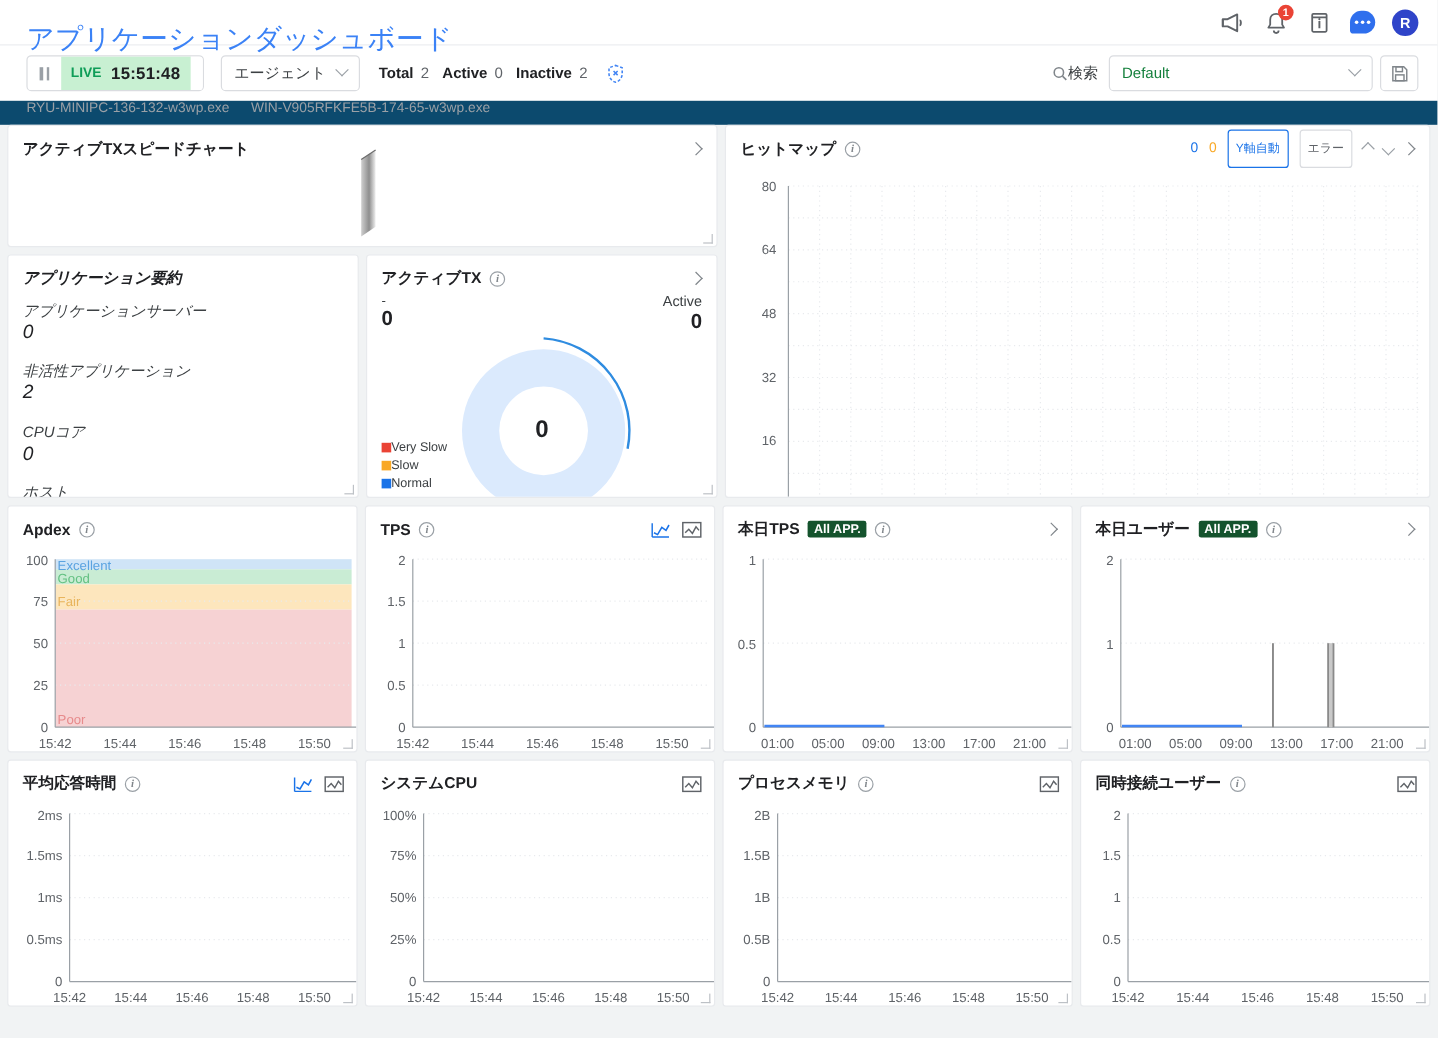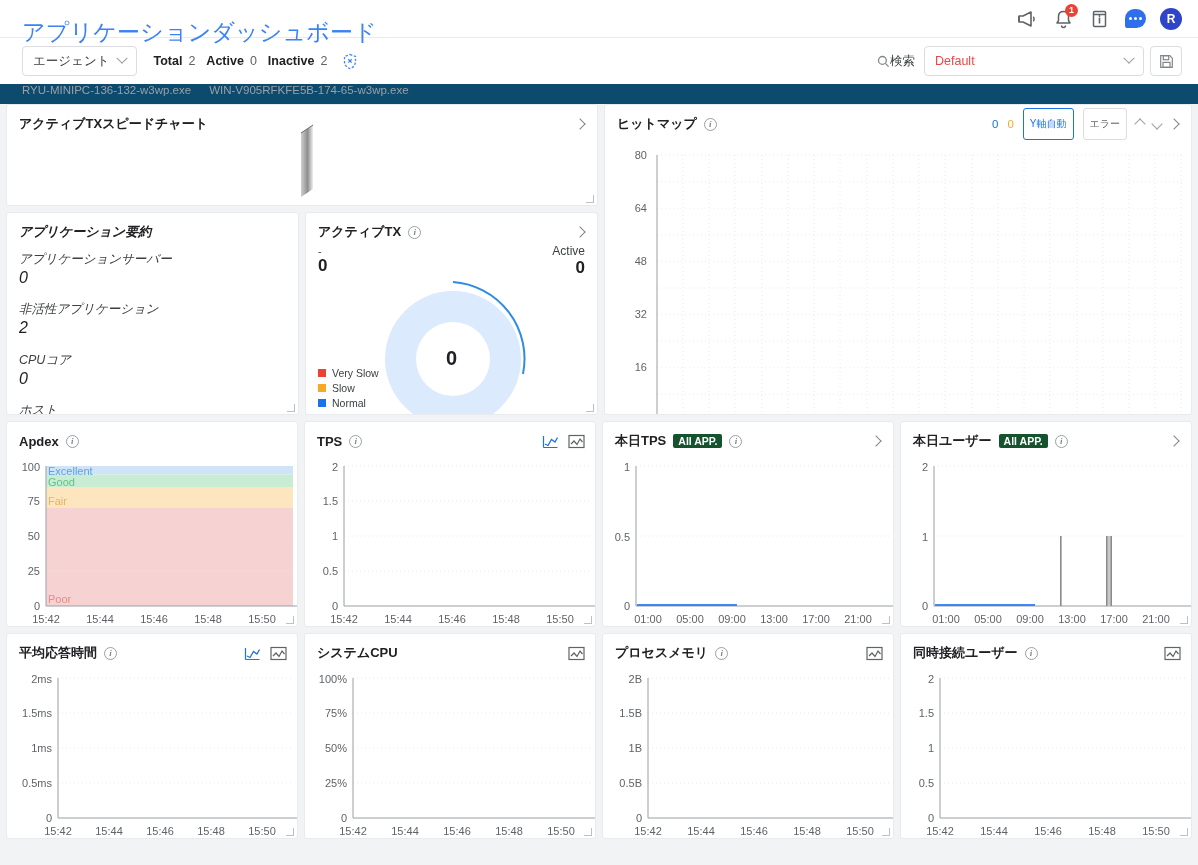--- a/index.html
+++ b/index.html
@@ -67,21 +67,21 @@
   .stats { display: flex; align-items: center; gap: 6px; font-size: 12.5px; margin-left: 2px; }
   .stats b { font-weight: 700; color: #202124; }
   .stats span { color: #5f6368; margin-right: 5px; }
   .shield-ico { margin-left: 4px; cursor: pointer; display:flex; }
 
   .search-wrap { margin-left: auto; display: flex; align-items: center; gap: 9px; }
   .search-label { display: flex; align-items: center; font-size: 12.5px; color: #3c4043; }
   .sel-group { display: flex; height: 30px; }
   .sel-input {
     width: 220px; border: 1px solid #dadce0; border-radius: 4px; background: #fff;
-    display: flex; align-items: center; padding: 0 10px; font-size: 12.5px; color: #ef4444;
+    display: flex; align-items: center; padding: 0 10px; font-size: 12.5px; color: #15803d;
     cursor: pointer;
   }
   .sel-input .chev { margin-left: auto; }
   .save-btn {
     width: 32px; margin-left: 6px; border: 1px solid #dadce0; border-radius: 4px; background: #fff;
     display: flex; align-items: center; justify-content: center; cursor: pointer;
   }
   .agent-list {
     background: #0c4a6e; padding: 0 22px 8px; display: flex; gap: 18px;
     font-size: 11.5px; color: #9aa0a6;
@@ -147,21 +147,21 @@
 
   
   .donut-wrap { position: relative; height: 174px; }
   .donut-left { position: absolute; left: 12px; top: 2px; }
   .donut-left .dash { font-size: 11px; color: #3c4043; line-height: 10px; }
   .donut-left .v { font-size: 17px; font-weight: 700; color: #202124; }
   .donut-right { position: absolute; right: 12px; top: 0; text-align: right; }
   .donut-right .lbl { font-size: 12px; color: #3c4043; }
   .donut-right .v { font-size: 17px; font-weight: 700; color: #202124; }
   .legend { position: absolute; left: 12px; bottom: 6px; }
-  .legend-row { display: flex; align-items: center; gap: 6px; margin-bottom: 3px; font-size: 10.5px; color: #3c4043; }
+  .legend-row { display: flex; align-items: center; gap: 0; margin-bottom: 3px; font-size: 10.5px; color: #3c4043; }
   .sw { width: 8px; height: 8px; display: block; }
   .donut-center {
     position: absolute; left: 0; right: 0; top: 0; bottom: 0;
     display: flex; align-items: center; justify-content: center;
     font-size: 20px; font-weight: 700; color: #202124; pointer-events: none;
   }
   .speed-slab { position: absolute; left: 290px; top: 18px; }
 </style>
 </head>
 <body>
@@ -198,20 +198,31 @@
           <i></i>
         </span>
     </div>
     <div class="hicon">
       <span class="avatar">R</span>
     </div>
   </div>
 </div>
 
 <div class="toolbar">
+  <div class="live-box">
+    <div class="pause-seg">
+        <i></i>
+        <i></i>
+      </div>
+    <div class="live-seg">
+      <span class="live-tag">LIVE</span>
+      <span class="live-time">15:51:48</span>
+    </div>
+    <div class="tail-seg"></div>
+  </div>
 
   <div class="sel-btn">
     <span>エージェント</span>
     <span class="chev"></span>
   </div>
 
   <div class="stats">
     <b>Total</b>
     <span>2</span>
     <b>Active</b>

